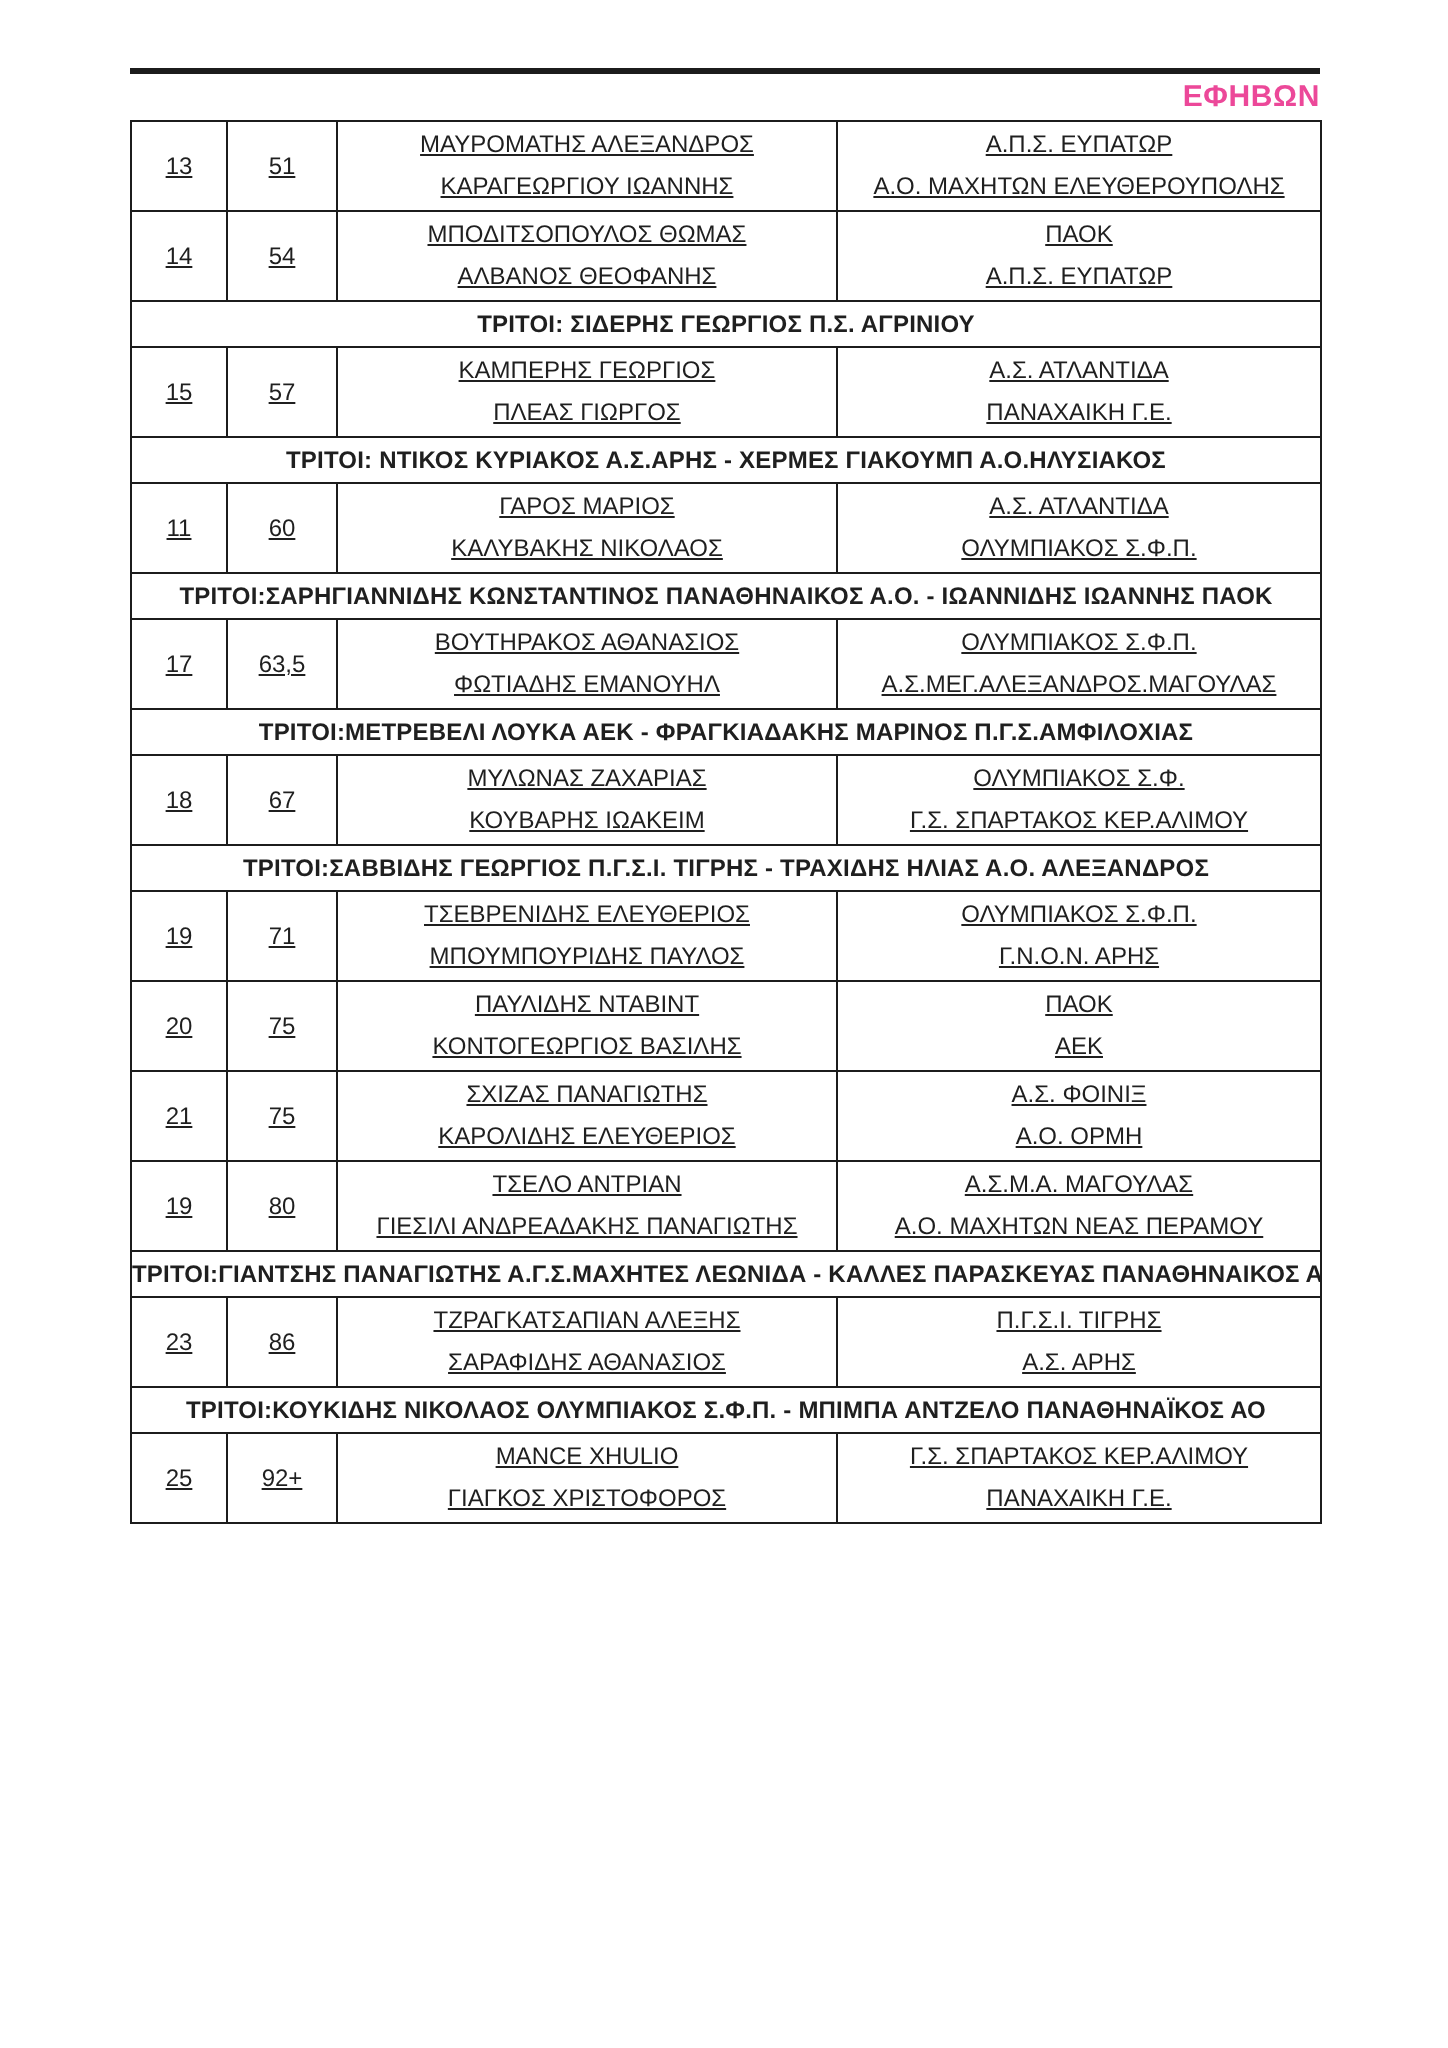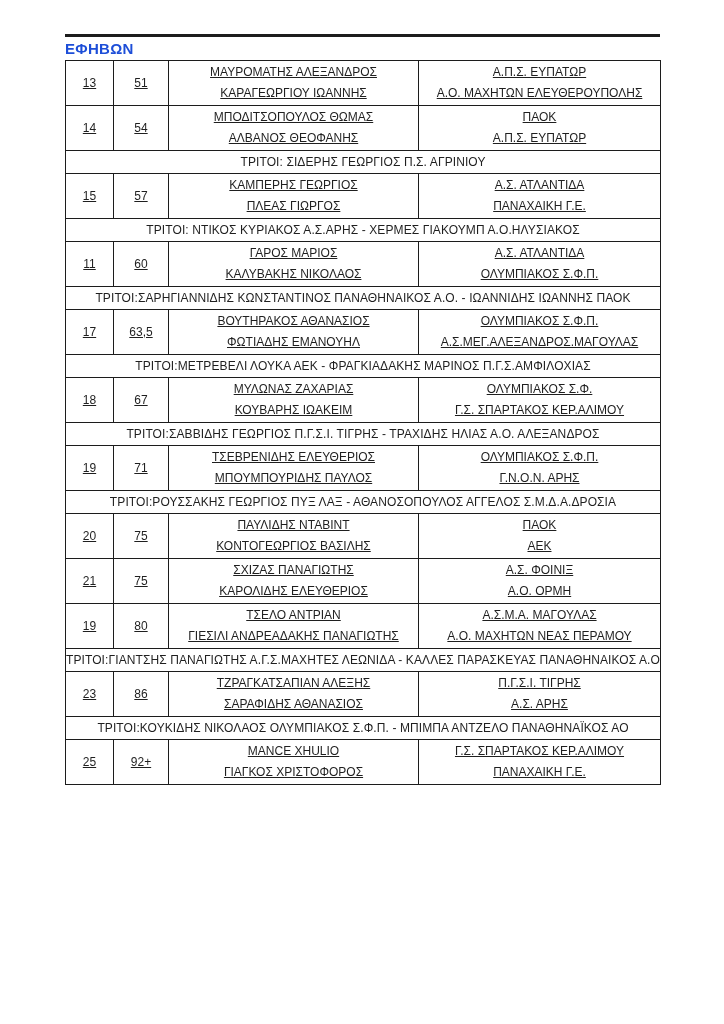--- a/index.html
+++ b/index.html
@@ -21,25 +21,25 @@
     top: 34px;
     width: 595px;
     height: 2.5px;
     background: #1c1c1c;
   }
   .page-title {
     position: absolute;
     left: 65px;
     top: 40px;
     width: 595px;
-    text-align: left;
+    text-align: right;
     font-size: 15px;
     font-weight: bold;
     letter-spacing: 0.3px;
-    color: #1d4ed8;
+    color: #ec4899;
   }
   table.results {
     position: absolute;
     left: 65px;
     top: 60px;
     width: 595px;
     border-collapse: collapse;
     table-layout: fixed;
   }
   table.results td {
@@ -54,21 +54,21 @@
   col.c-no   { width: 48px; }
   col.c-wt   { width: 55px; }
   col.c-ath  { width: 250px; }
   col.c-club { width: 242px; }
   tr.entry-row { height: 45px; text-decoration: underline; }
   tr.entry-row td.stacked div {
     line-height: 21px;
   }
   tr.third-row { height: 23px; }
   tr.third-row td {
-    font-weight: normal;
+    font-weight: bold;
     letter-spacing: 0.1px;
     margin-top: 36px;
   }
 </style>
 </head>
 <body>
 
 <div class="page">
   <div class="top-rule"></div>
   <div class="page-title">ΕΦΗΒΩΝ</div>
@@ -172,23 +172,20 @@
           <td>71</td>
           <td class="stacked">
             <div>ΤΣΕΒΡΕΝΙΔΗΣ ΕΛΕΥΘΕΡΙΟΣ</div>
             <div>ΜΠΟΥΜΠΟΥΡΙΔΗΣ ΠΑΥΛΟΣ</div>
           </td>
           <td class="stacked">
             <div>ΟΛΥΜΠΙΑΚΟΣ Σ.Φ.Π.</div>
             <div>Γ.Ν.Ο.Ν. ΑΡΗΣ</div>
           </td>
         </tr>
-        <tr class="third-row">
-          <td colspan="4">ΤΡΙΤΟΙ:ΡΟΥΣΣΑΚΗΣ ΓΕΩΡΓΙΟΣ ΠΥΞ ΛΑΞ - ΑΘΑΝΟΣΟΠΟΥΛΟΣ ΑΓΓΕΛΟΣ Σ.Μ.Δ.Α.ΔΡΟΣΙΑ</td>
-        </tr>
         <tr class="entry-row">
           <td>20</td>
           <td>75</td>
           <td class="stacked">
             <div>ΠΑΥΛΙΔΗΣ ΝΤΑΒΙΝΤ</div>
             <div>ΚΟΝΤΟΓΕΩΡΓΙΟΣ ΒΑΣΙΛΗΣ</div>
           </td>
           <td class="stacked">
             <div>ΠΑΟΚ</div>
             <div>ΑΕΚ</div>

